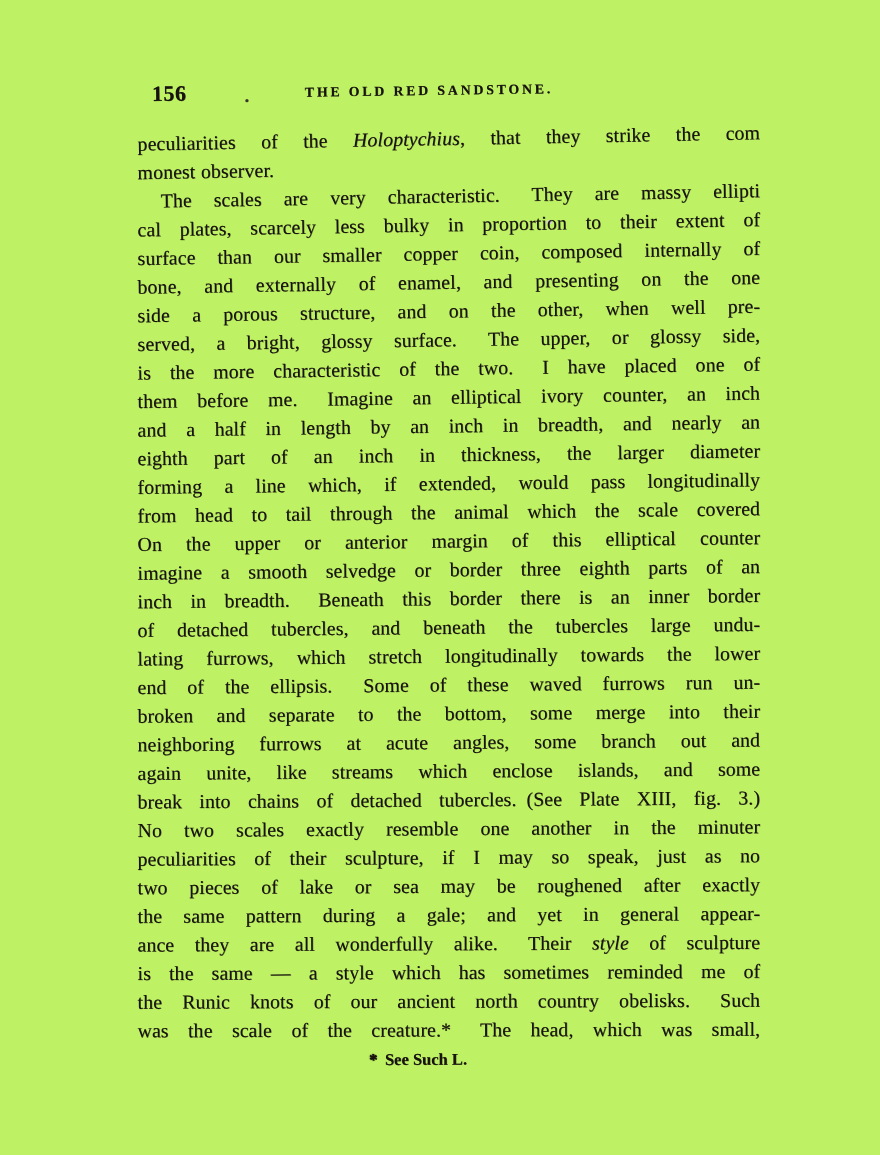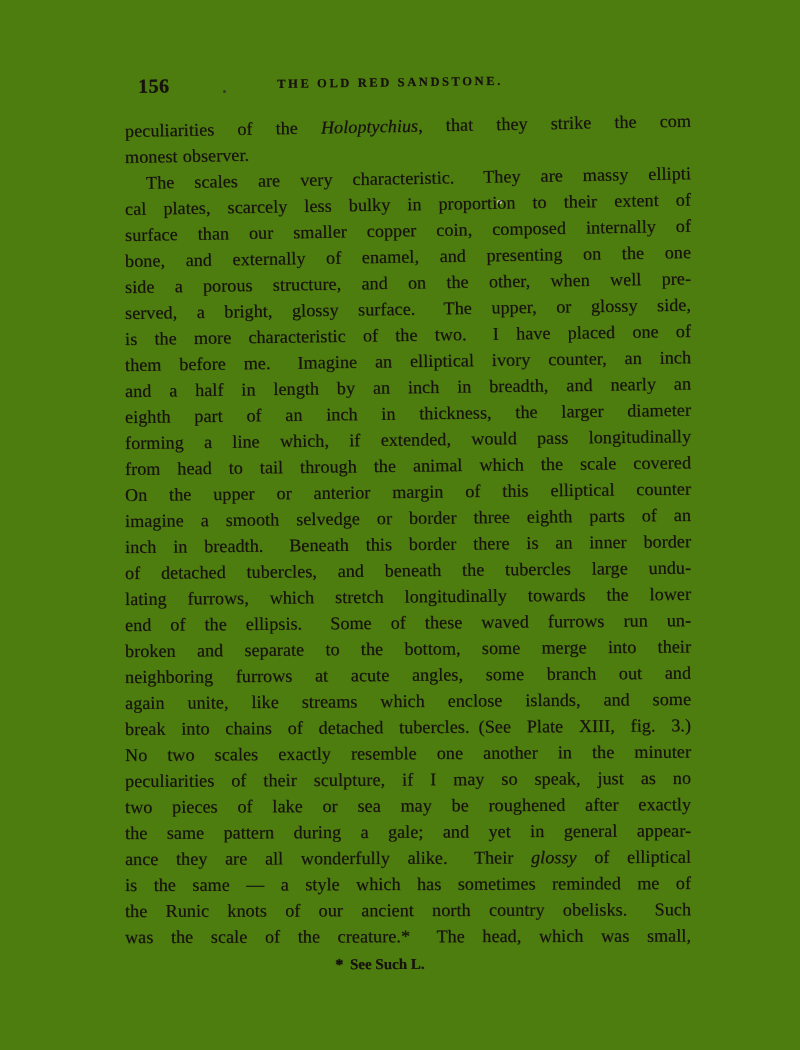--- a/index.html
+++ b/index.html
@@ -4,21 +4,21 @@
 <style>
   html, body {
     margin: 0;
     padding: 0;
     background: #ffffff;
   }
   .page {
     position: relative;
     width: 800px;
     height: 1050px;
-    background: #4d7c0f;
+    background: #bef264;
     overflow: hidden;
     font-family: "Liberation Serif", serif;
     color: #17120e;
   }
   
   .header-row {
     position: absolute;
     left: 125px;
     top: 74px;
     width: 566px;
@@ -139,21 +139,21 @@
       <div class="line just" style="transform: rotate(-0.527deg);"><span>lating furrows, which stretch longitudinally towards the lower</span></div>
       <div class="line just" style="transform: rotate(-0.498deg);"><span>end of the ellipsis.  Some of these waved furrows run un-</span></div>
       <div class="line just" style="transform: rotate(-0.469deg);"><span>broken and separate to the bottom, some merge into their</span></div>
       <div class="line just" style="transform: rotate(-0.44deg);"><span>neighboring furrows at acute angles, some branch out and</span></div>
       <div class="line just" style="transform: rotate(-0.411deg);"><span>again unite, like streams which enclose islands, and some</span></div>
       <div class="line just" style="transform: rotate(-0.382deg);"><span>break into chains of detached tubercles. (See Plate XIII, fig. 3.)</span></div>
       <div class="line just" style="transform: rotate(-0.353deg);"><span>No two scales exactly resemble one another in the minuter</span></div>
       <div class="line just" style="transform: rotate(-0.324deg);"><span>peculiarities of their sculpture, if I may so speak, just as no</span></div>
       <div class="line just" style="transform: rotate(-0.295deg);"><span>two pieces of lake or sea may be roughened after exactly</span></div>
       <div class="line just" style="transform: rotate(-0.266deg);"><span>the same pattern during a gale; and yet in general appear-</span></div>
-      <div class="line just" style="transform: rotate(-0.237deg);"><span>ance they are all wonderfully alike.  Their </span><span class="it">glossy</span><span> of elliptical</span></div>
+      <div class="line just" style="transform: rotate(-0.237deg);"><span>ance they are all wonderfully alike.  Their </span><span class="it">style</span><span> of sculpture</span></div>
       <div class="line just" style="transform: rotate(-0.208deg);"><span>is the same — a style which has sometimes reminded me of</span></div>
       <div class="line just" style="transform: rotate(-0.179deg);"><span>the Runic knots of our ancient north country obelisks.  Such</span></div>
       <div class="line just" style="transform: rotate(-0.15deg);"><span>was the scale of the creature.*  The head, which was small,</span></div>
     </div>
 
   <div class="footnote">
     <span class="fn-marker">*</span><span>See Such L.</span>
   </div>
 
 </div>

